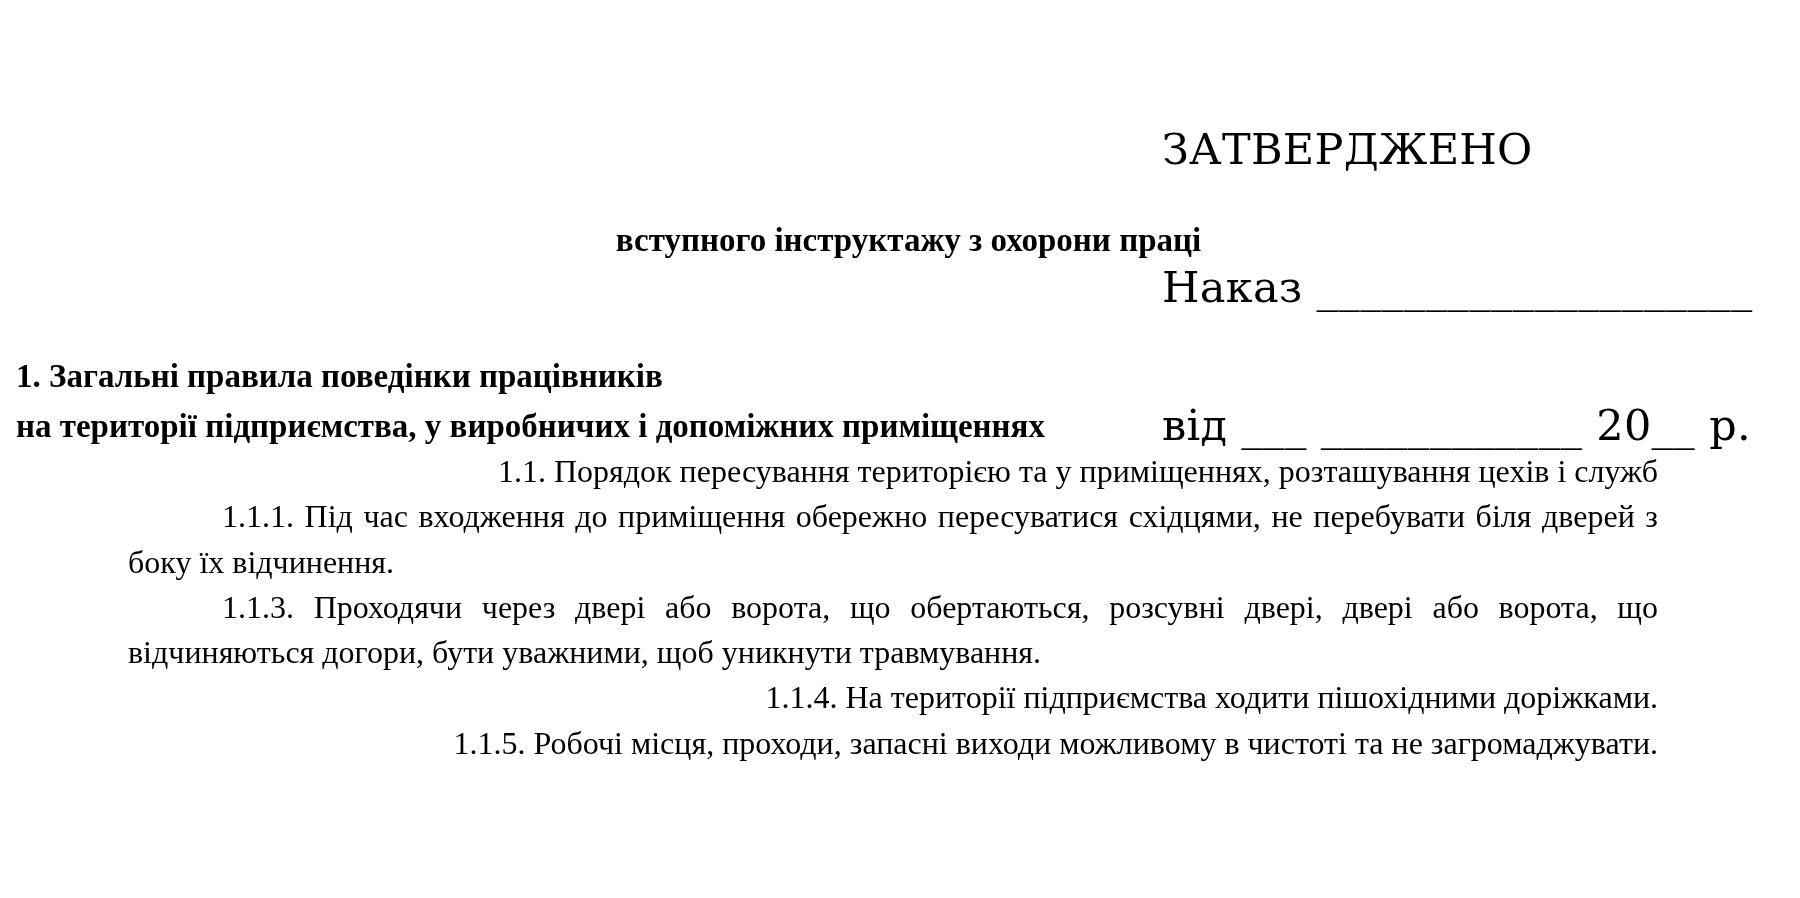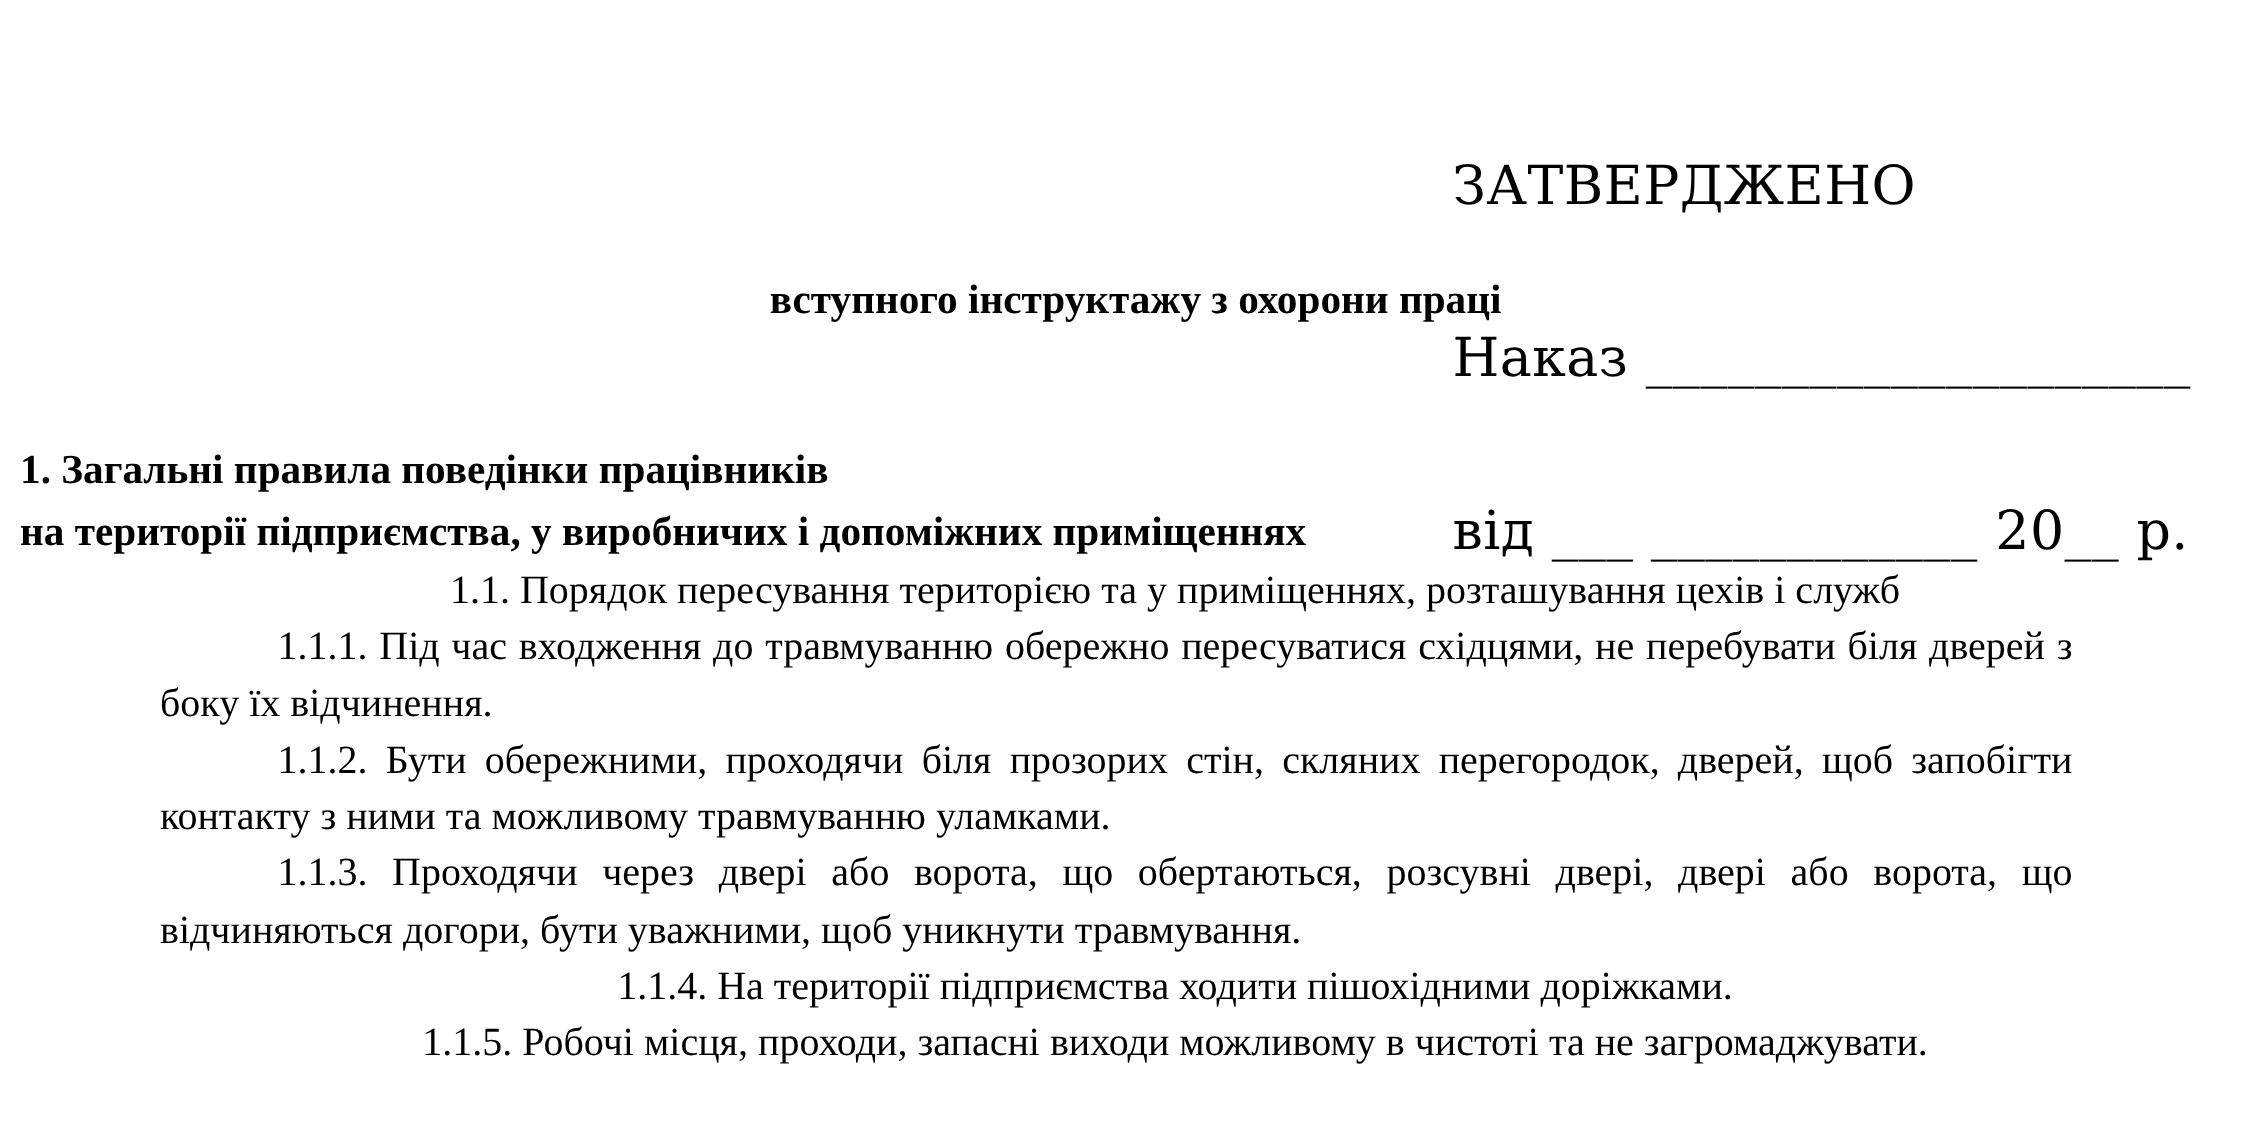--- a/index.html
+++ b/index.html
@@ -19,21 +19,21 @@
   .section-head {
     position: absolute; left: 16px; width: 1786px; top: 351px;
     font-family: "Liberation Serif", serif; font-weight: bold; text-align: left;
     font-size: 33px; line-height: 50px;
   }
   .body-text {
     position: absolute; left: 128px; width: 1530px; top: 449px;
     font-family: "Liberation Serif", serif; font-size: 32px; line-height: 45.3px;
   }
   .body-text p { margin: 0; text-indent: 94px; text-align: justify; }
-  .body-text p.nojust { text-align: center; }
+  .body-text p.nojust { text-align: right; }
 </style>
 </head>
 <body>
 
 <div class="approval">
   <div>ЗАТВЕРДЖЕНО</div>
   <div>Наказ ____________________</div>
   <div>від ___ ____________ 20__ р.</div>
 </div>
 
@@ -41,18 +41,17 @@
   <div class="t2">вступного інструктажу з охорони праці</div>
 </div>
 
 <div class="section-head">
   <div>1. Загальні правила поведінки працівників</div>
   <div>на території підприємства, у виробничих і допоміжних приміщеннях</div>
 </div>
 
 <div class="body-text">
   <p class="nojust">1.1. Порядок пересування територією та у приміщеннях, розташування цехів і служб</p>
-  <p>1.1.1. Під час входження до травмуванню обережно пересуватися східцями, не перебувати біля дверей з боку їх відчинення.</p>
-  <p>1.1.2. Бути обережними, проходячи біля прозорих стін, скляних перегородок, дверей, щоб запобігти контакту з ними та можливому травмуванню уламками.</p>
+  <p>1.1.1. Під час входження до приміщення обережно пересуватися східцями, не перебувати біля дверей з боку їх відчинення.</p>
   <p>1.1.3. Проходячи через двері або ворота, що обертаються, розсувні двері, двері або ворота, що відчиняються догори, бути уважними, щоб уникнути травмування.</p>
   <p class="nojust">1.1.4. На території підприємства ходити пішохідними доріжками.</p>
   <p class="nojust">1.1.5. Робочі місця, проходи, запасні виходи можливому в чистоті та не загромаджувати.</p>
 </div>
 
 </body></html>

